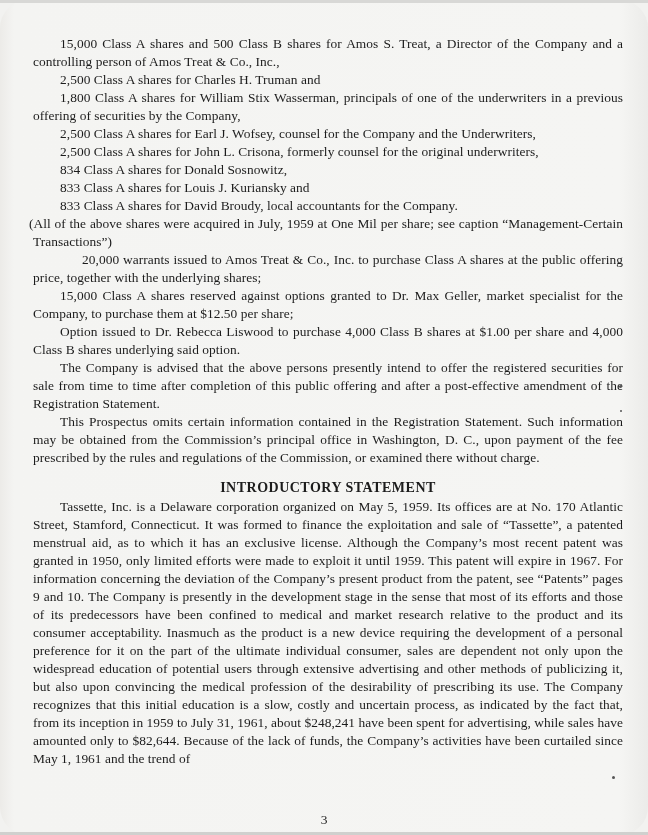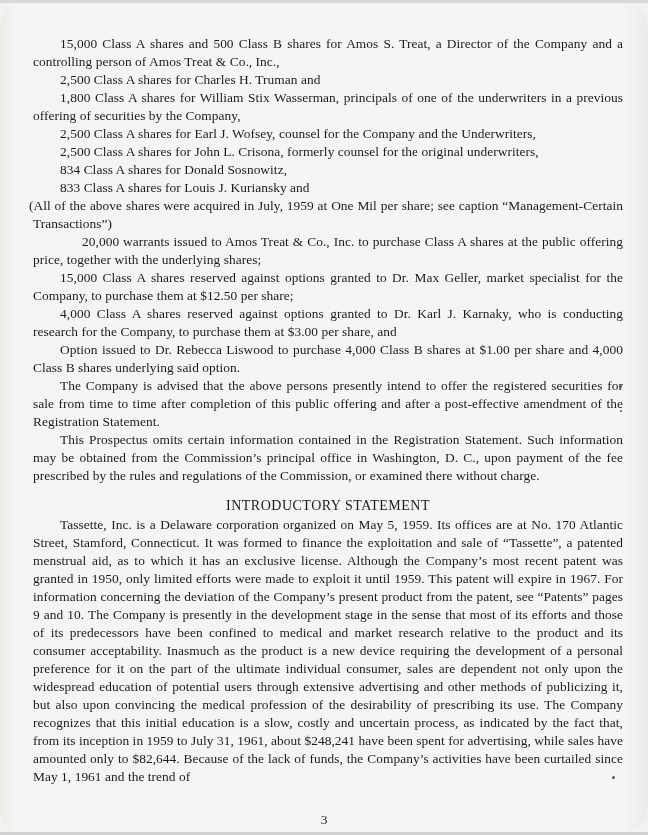--- a/index.html
+++ b/index.html
@@ -42,21 +42,21 @@
     p {
       margin: 0;
       text-align: justify;
       text-align-last: left;
     }
     .indent { text-indent: 27px; }
     .indent-deep { text-indent: 49px; }
     .no-indent { text-indent: -4px; }
     .heading {
       text-align: center;
-      font-weight: normal;
+      font-weight: bold;
       font-size: 14px;
       letter-spacing: 0.5px;
       margin-top: 12px;
       margin-bottom: 1px;
     }
     .page-number {
       position: absolute;
       left: 0; width: 648px;
       top: 812px;
       text-align: center;
@@ -75,24 +75,24 @@
   <div class="top-edge"></div>
 
   <div class="content">
     <p class="indent">15,000 Class A shares and 500 Class B shares for Amos S. Treat, a Director of the Company and a controlling person of Amos Treat &amp; Co., Inc.,</p>
     <p class="indent">2,500 Class A shares for Charles H. Truman and</p>
     <p class="indent">1,800 Class A shares for William Stix Wasserman, principals of one of the underwriters in a previous offering of securities by the Company,</p>
     <p class="indent">2,500 Class A shares for Earl J. Wofsey, counsel for the Company and the Underwriters,</p>
     <p class="indent">2,500 Class A shares for John L. Crisona, formerly counsel for the original underwriters,</p>
     <p class="indent">834 Class A shares for Donald Sosnowitz,</p>
     <p class="indent">833 Class A shares for Louis J. Kuriansky and</p>
+    <p class="indent">833 Class A shares for David Broudy, local accountants for the Company.</p>
     <p class="no-indent">(All of the above shares were acquired in July, 1959 at One Mil per share; see caption “Management-Certain Transactions”)</p>
     <p class="indent-deep">20,000 warrants issued to Amos Treat &amp; Co., Inc. to purchase Class A shares at the public offering price, together with the underlying shares;</p>
     <p class="indent">15,000 Class A shares reserved against options granted to Dr. Max Geller, market specialist for the Company, to purchase them at $12.50 per share;</p>
-    <p class="indent">4,000 Class A shares reserved against options granted to Dr. Karl J. Karnaky, who is conducting research for the Company, to purchase them at $3.00 per share, and</p>
     <p class="indent">Option issued to Dr. Rebecca Liswood to purchase 4,000 Class B shares at $1.00 per share and 4,000 Class B shares underlying said option.</p>
     <p class="indent">The Company is advised that the above persons presently intend to offer the registered securities for sale from time to time after completion of this public offering and after a post-effective amendment of the Registration Statement.</p>
     <p class="indent">This Prospectus omits certain information contained in the Registration Statement. Such information may be obtained from the Commission’s principal office in Washington, D. C., upon payment of the fee prescribed by the rules and regulations of the Commission, or examined there without charge.</p>
 
     <div class="heading">INTRODUCTORY STATEMENT</div>
 
     <p class="indent">Tassette, Inc. is a Delaware corporation organized on May 5, 1959. Its offices are at No. 170 Atlantic Street, Stamford, Connecticut. It was formed to finance the exploitation and sale of “Tassette”, a patented menstrual aid, as to which it has an exclusive license. Although the Company’s most recent patent was granted in 1950, only limited efforts were made to exploit it until 1959. This patent will expire in 1967. For information concerning the deviation of the Company’s present product from the patent, see “Patents” pages 9 and 10. The Company is presently in the development stage in the sense that most of its efforts and those of its predecessors have been confined to medical and market research relative to the product and its consumer acceptability. Inasmuch as the product is a new device requiring the development of a personal preference for it on the part of the ultimate individual consumer, sales are dependent not only upon the widespread education of potential users through extensive advertising and other methods of publicizing it, but also upon convincing the medical profession of the desirability of prescribing its use. The Company recognizes that this initial education is a slow, costly and uncertain process, as indicated by the fact that, from its inception in 1959 to July 31, 1961, about $248,241 have been spent for advertising, while sales have amounted only to $82,644. Because of the lack of funds, the Company’s activities have been curtailed since May 1, 1961 and the trend of</p>
   </div>
 
   <div class="page-number">3</div>

